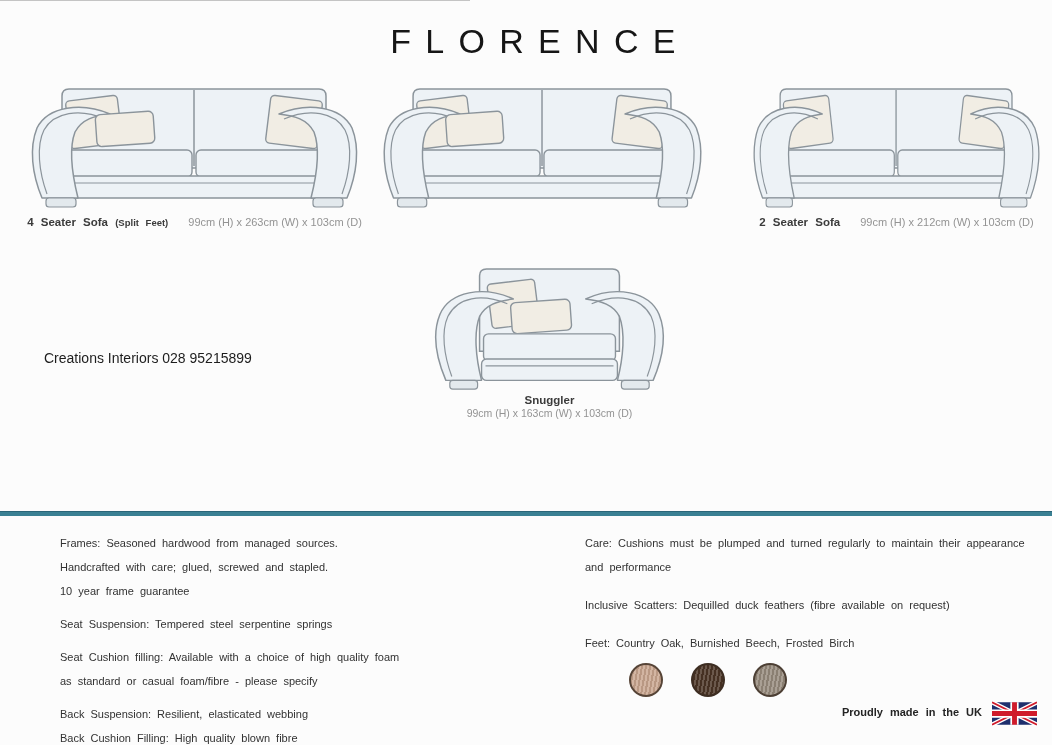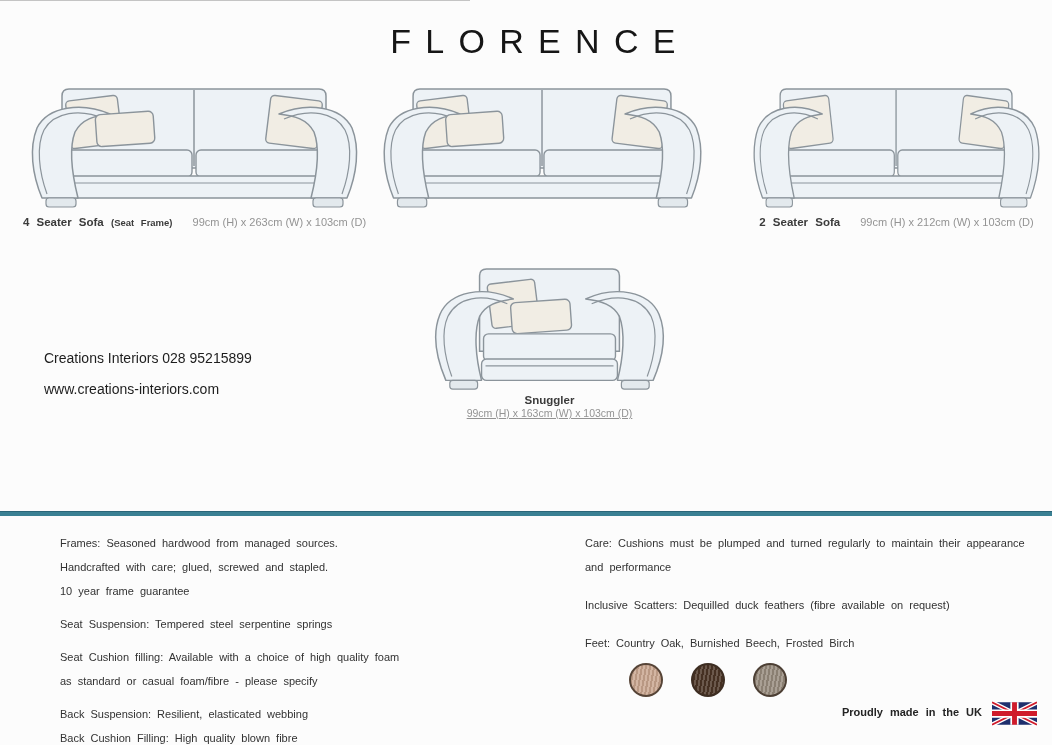--- a/index.html
+++ b/index.html
@@ -108,21 +108,21 @@
 <div class="top-rule"></div>
 
 <div class="page-title">FLORENCE</div>
 
 <div class="card" style="left:22px;top:86px;width:345px;">
   <svg width="345" height="126" viewBox="0 0 345 126" preserveAspectRatio="none">
     <use href="#g-sofa"></use>
       <use href="#g-lumbar"></use>
   </svg>
   <div class="label-row">
-    <span class="prod-name"><span>4 Seater Sofa</span> <span class="suffix">(Seat Frame)</span></span>
+    <span class="prod-name"><span>4 Seater Sofa</span> <span class="suffix">(Split Feet)</span></span>
     <span class="prod-dims">99cm (H) x 263cm (W) x 103cm (D)</span>
   </div>
 </div>
 
 <div class="card" style="left:374px;top:86px;width:337px;">
   <svg width="337" height="126" viewBox="0 0 345 126" preserveAspectRatio="none">
     <use href="#g-sofa"></use>
       <use href="#g-lumbar"></use>
   </svg>
 </div>
@@ -136,27 +136,26 @@
     <span class="prod-dims">99cm (H) x 212cm (W) x 103cm (D)</span>
   </div>
 </div>
 
 <div class="card snuggler" style="left:428px;top:266px;width:243px;">
   <svg width="243" height="126" viewBox="0 0 245 130" preserveAspectRatio="none">
     <use href="#g-snuggler"></use>
   </svg>
   <div class="label-col">
     <span class="prod-name">Snuggler</span>
-    <span class="prod-dims" style="font-size:10.5px;text-decoration:underline;">99cm (H) x 163cm (W) x 103cm (D)</span>
+    <span class="prod-dims" style="font-size:10.5px;">99cm (H) x 163cm (W) x 103cm (D)</span>
   </div>
 </div>
 
 <div class="contact">
   <div>Creations Interiors 028 95215899</div>
-  <div>www.creations-interiors.com</div>
 </div>
 
 <div class="separator" style="background-color: rgb(58, 128, 147);"></div>
 
 <div class="specs-col col-left">
   <p class="m9">Frames: Seasoned hardwood from managed sources.
 Handcrafted with care; glued, screwed and stapled.
 10 year frame guarantee</p>
   <p class="m9">Seat Suspension: Tempered steel serpentine springs</p>
   <p class="m9">Seat Cushion filling: Available with a choice of high quality foam

